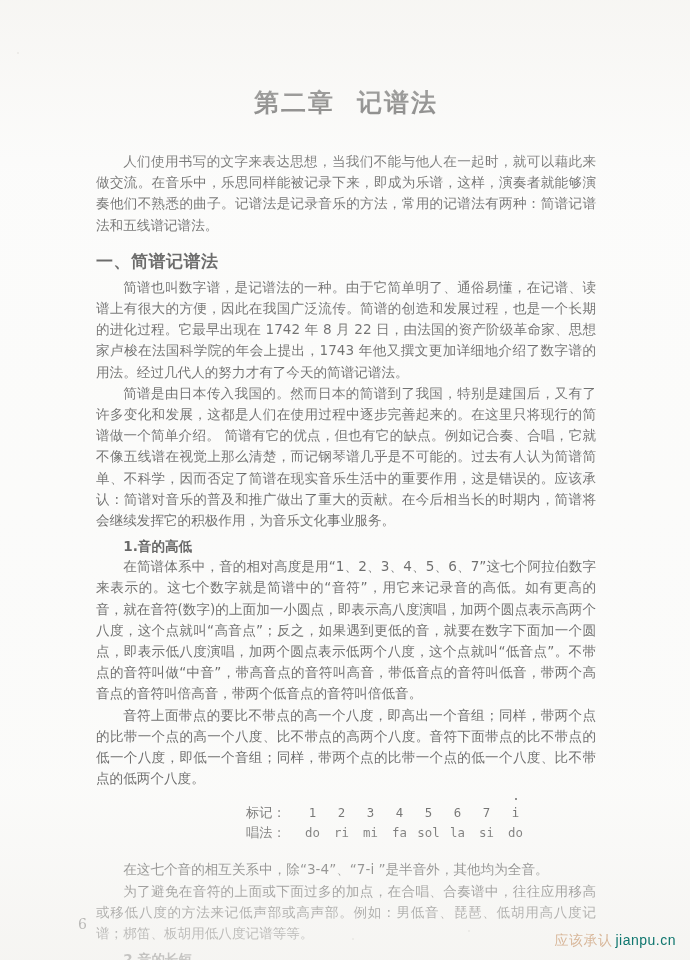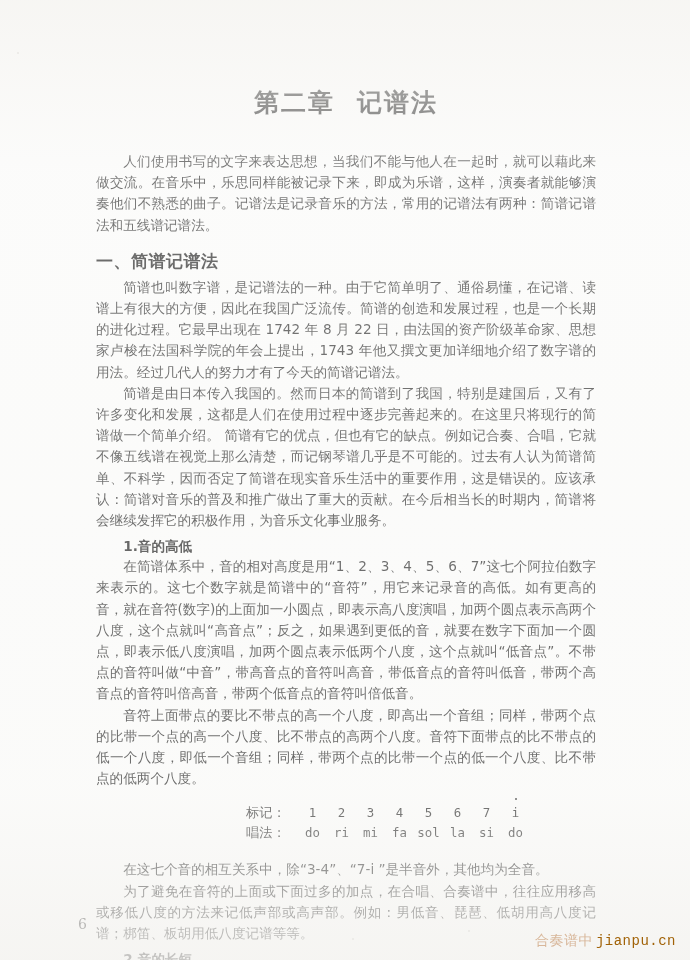--- a/index.html
+++ b/index.html
@@ -120,22 +120,22 @@
     position: absolute;
     right: 14px;
     bottom: 10px;
     font-size: 14px;
     color: #d8b79a;
     letter-spacing: 0.5px;
     white-space: nowrap;
     z-index: 6;
   }
   .watermark .wm-domain {
-    color: #a16207;
-    font-family: Liberation Mono, monospace;
+    color: #0f766e;
+    font-family: Liberation Sans, sans-serif;
     font-size: 14px;
     margin-left: 3px;
   }
   .speck {
     position: absolute;
     background: #c9c6c0;
     border-radius: 50%;
     z-index: 4;
   }
 </style>
@@ -193,16 +193,16 @@
     <p class="para" style="margin-top:16px;">在这七个音的相互关系中，除“3-4”、“7-i ”是半音外，其他均为全音。</p>
     <p class="para">为了避免在音符的上面或下面过多的加点，在合唱、合奏谱中，往往应用移高或移低八度的方法来记低声部或高声部。例如：男低音、琵琶、低胡用高八度记谱；梆笛、板胡用低八度记谱等等。</p>
 
     <p class="sub-head">2.音的长短</p>
 
   </div>
 
   <div class="page-number">6</div>
 
   <div class="watermark">
-    <span>合奏谱中</span><span class="wm-domain">jianpu.cn</span>
+    <span>应该承认</span><span class="wm-domain">jianpu.cn</span>
   </div>
 
 </div>
 
 </body></html>

